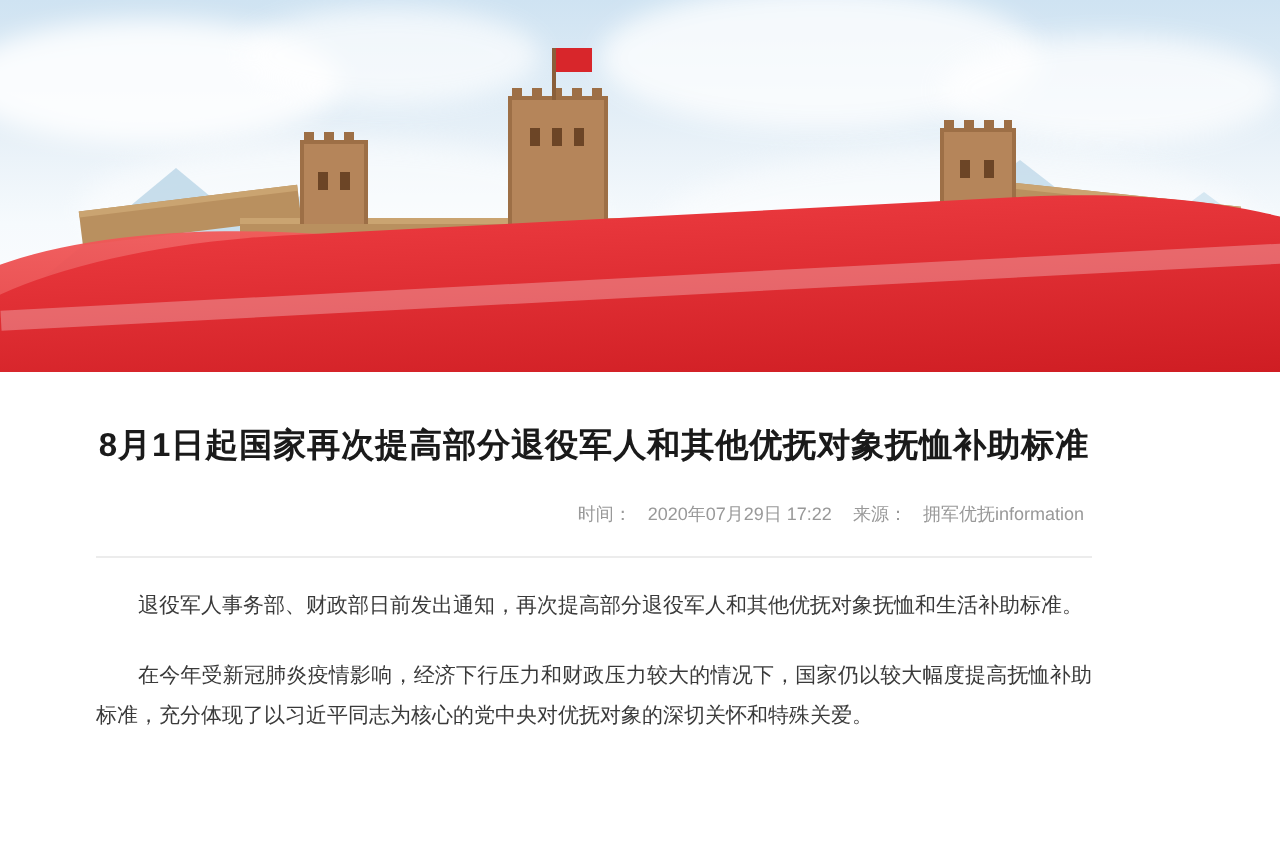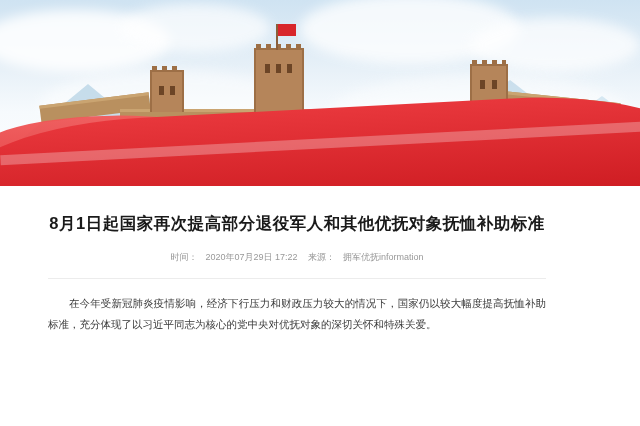--- a/index.html
+++ b/index.html
@@ -142,21 +142,21 @@
     margin: 26px 0 0 0;
     text-align: center;
     font-size: 16.5px;
     font-weight: bold;
     color: #1a1a1a;
     letter-spacing: .5px;
     line-height: 1.4;
   }
   .meta {
     margin-top: 16px;
-    text-align: center;
+    text-align: right;
     font-size: 9px;
     color: #999;
   }
   .meta span { margin: 0 4px; }
   .divider {
     margin: 14px 0 0 0;
     border: none;
     border-top: 1px solid #ececec;
   }
   .body p {
@@ -221,17 +221,18 @@
     <h1 class="headline">8月1日起国家再次提高部分退役军人和其他优抚对象抚恤补助标准</h1>
 
     <div class="meta">
       <span>时间：</span><span>2020年07月29日 17:22</span>
       <span>来源：</span><span>拥军优抚information</span>
     </div>
 
     <hr class="divider">
 
     <div class="body">
+      <p>退役军人事务部、财政部日前发出通知，再次提高部分退役军人和其他优抚对象抚恤和生活补助标准。</p>
       <p>在今年受新冠肺炎疫情影响，经济下行压力和财政压力较大的情况下，国家仍以较大幅度提高抚恤补助标准，充分体现了以习近平同志为核心的党中央对优抚对象的深切关怀和特殊关爱。</p>
     </div>
   </div>
 
 </div>
 
 </body></html>

